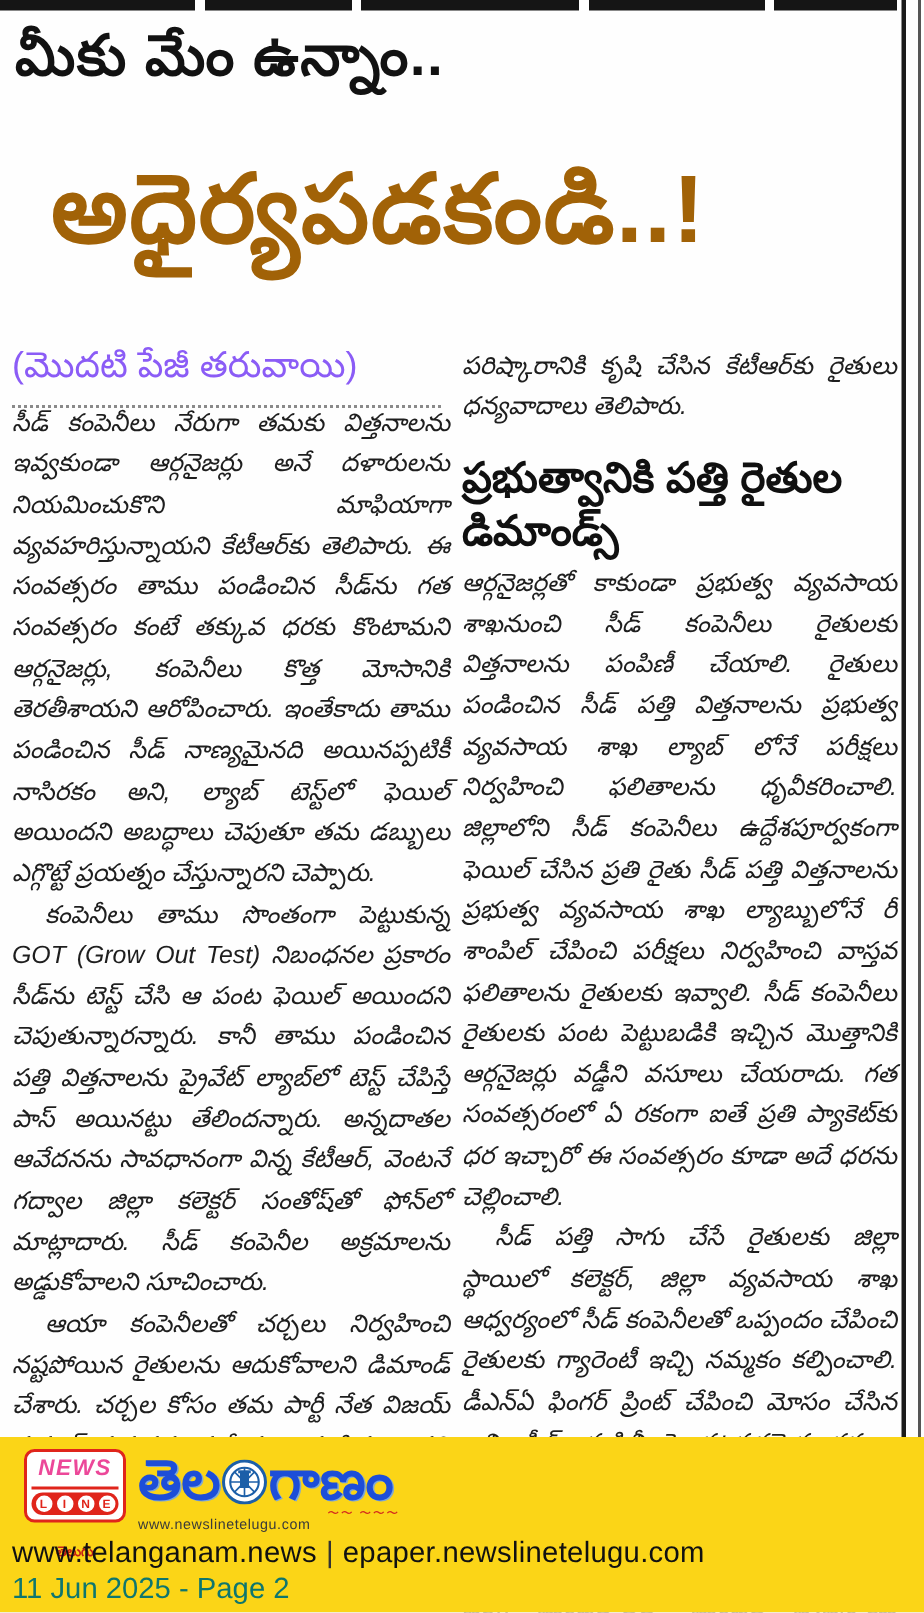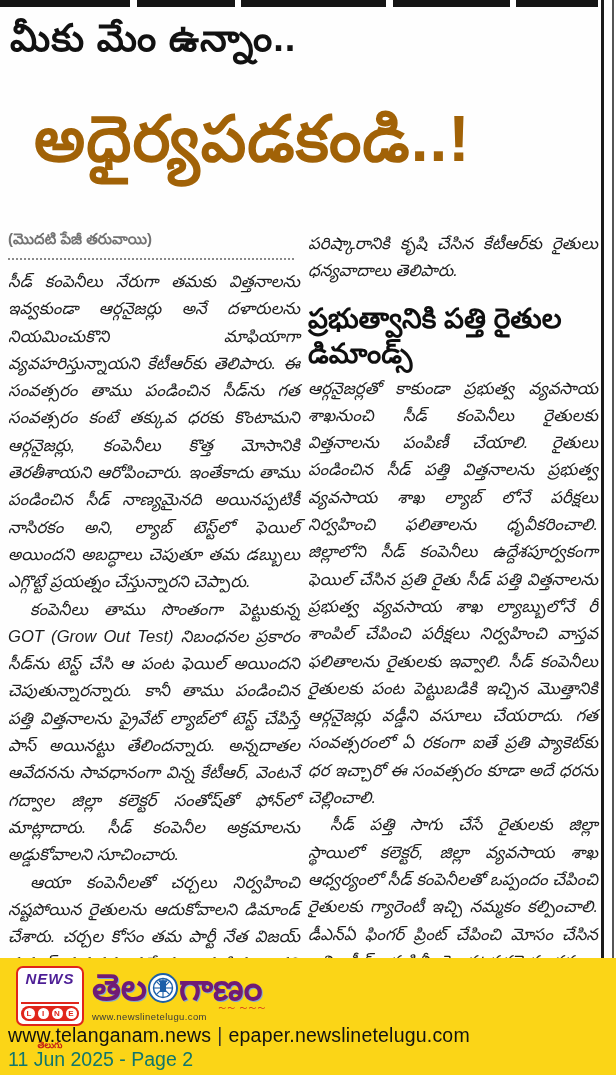--- a/index.html
+++ b/index.html
@@ -22,21 +22,21 @@
   .headline1{
     position:absolute;top:18px;left:10px;width:590px;
     font-size:38px;font-weight:bold;color:#121212;letter-spacing:1px;line-height:1.1;
   }
   .headline2{
     position:absolute;top:98px;left:34px;width:578px;
     font-size:64px;font-weight:bold;color:#a16207;letter-spacing:1px;line-height:1.3;
   }
   .cont-note{
     position:absolute;top:230px;left:8px;width:286px;
-    font-size:15px;font-weight:bold;color:#737373;
+    font-size:24px;font-weight:normal;color:#8b5cf6;
     padding-bottom:7px;border-bottom:2px dotted #8a8a8a;
   }
   .col{position:absolute;width:292px;color:#1e1e1e;font-size:16.6px;line-height:27.3px;text-align:justify;}
   .col p{margin:0;font-style:italic;}
   .col p.indent{text-indent:22px;}
   .col-left{top:268px;left:8px;height:690px;}
   .col-right{top:230px;left:308px;width:290px;height:728px;}
   .subhead{
     font-size:28px;font-weight:bold;color:#101010;
     margin:16px 0 4px 0;text-align:left;line-height:1.25;
@@ -44,35 +44,35 @@
   
   .footer{
     position:absolute;top:958px;left:0;width:616px;height:117px;background:#fbd517;
   }
   .logo-row{position:absolute;top:8px;left:16px;height:58px;display:flex;align-items:flex-start;}
   .nl-box{
     width:58px;background:#fff;border:2.5px solid #e0251b;border-radius:7px;
     padding:2px 3px 3px 3px;text-align:center;
   }
   .nl-news{
-    font-size:15px;font-weight:bold;color:#4c1d95;letter-spacing:1px;
-    border-bottom:2px solid #e0251b;padding-bottom:15px;font-style:italic;
+    font-size:15px;font-weight:bold;color:#ec4899;letter-spacing:1px;
+    border-bottom:2px solid #e0251b;padding-bottom:4px;font-style:italic;
   }
   .nl-linebar{
     margin-top:2px;background:#e0251b;border-radius:8px;padding:2px 1px;
     display:flex;justify-content:space-around;
   }
   .nl-linebar span{
     display:inline-block;width:11px;height:11px;border-radius:50%;background:#fff;
     color:#e0251b;font-size:8px;font-weight:bold;line-height:11px;text-align:center;
   }
   .nl-telugu{font-size:9px;color:#c41f17;font-weight:bold;text-align:center;margin-top:14px;}
   .tg-wrap{margin-left:8px;position:relative;}
   .tg-text{
-    font-size:37px;font-weight:bold;color:#701a75;line-height:1.2;
+    font-size:37px;font-weight:bold;color:#1d4ed8;line-height:1.2;
     display:flex;align-items:center;
     text-shadow:1px 1px 0 #7fa8d4;
     font-family:Liberation Serif, serif;
   }
   .tg-emblem{width:30px;height:30px;margin:0 1px;flex:0 0 auto;}
   .tg-site{font-size:9.5px;color:#3a3a3a;text-align:left;margin-top:1px;letter-spacing:.4px;}
   .tg-flourish{
     position:absolute;right:-4px;bottom:8px;font-size:8px;color:#d42a1e;letter-spacing:1px;
   }
   .footer-links{

